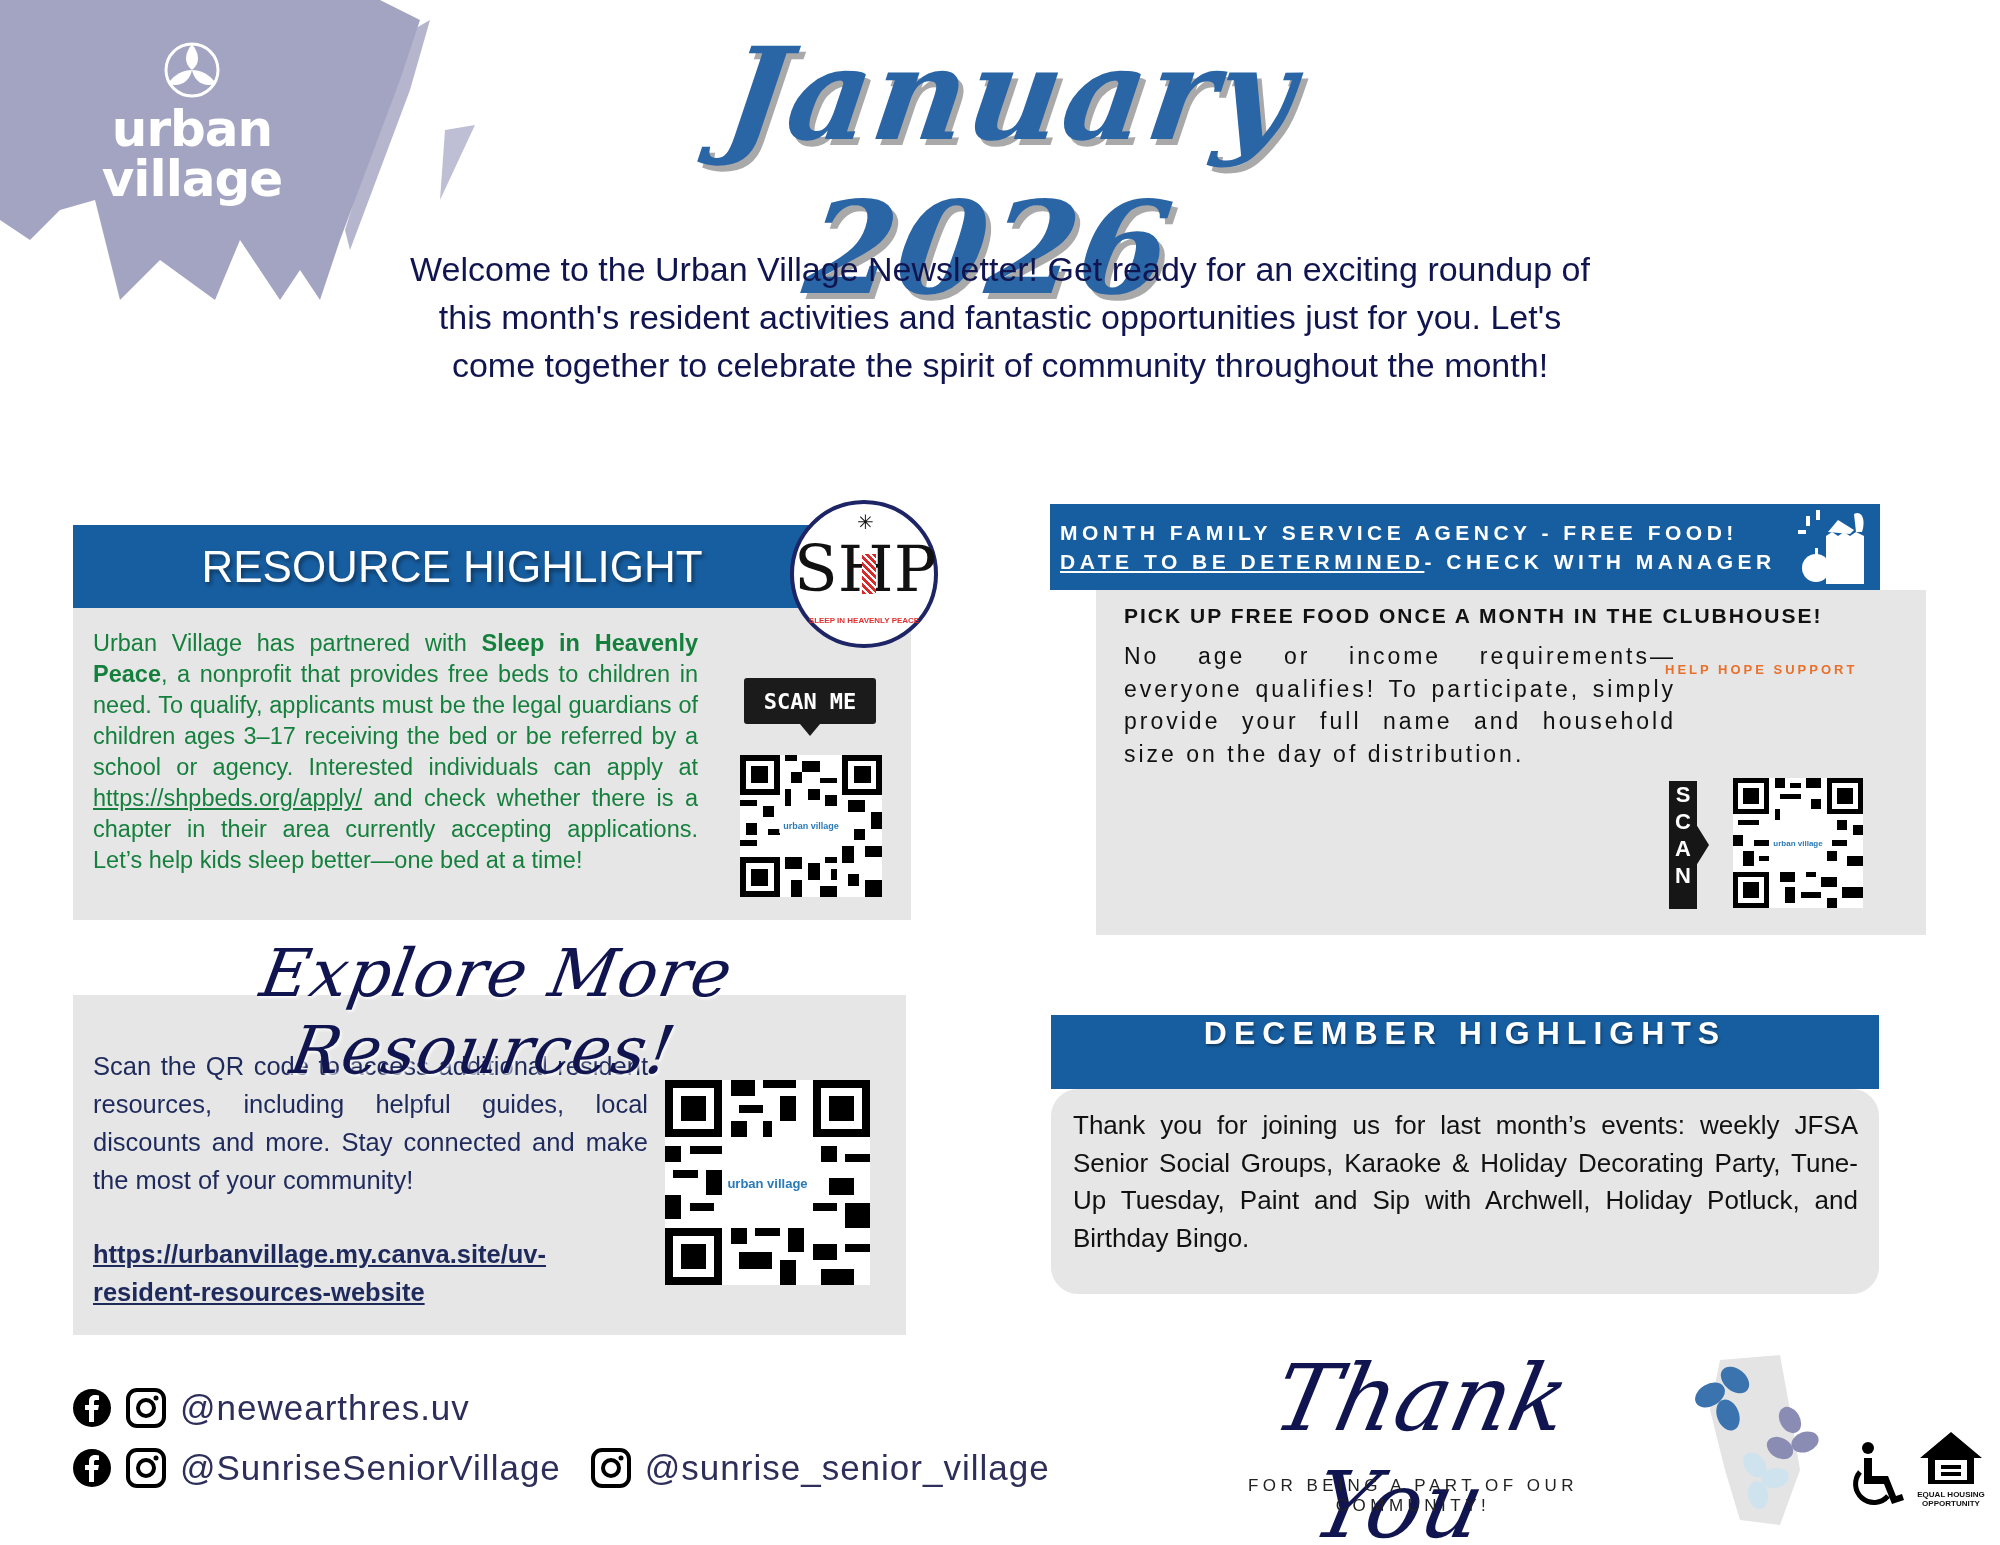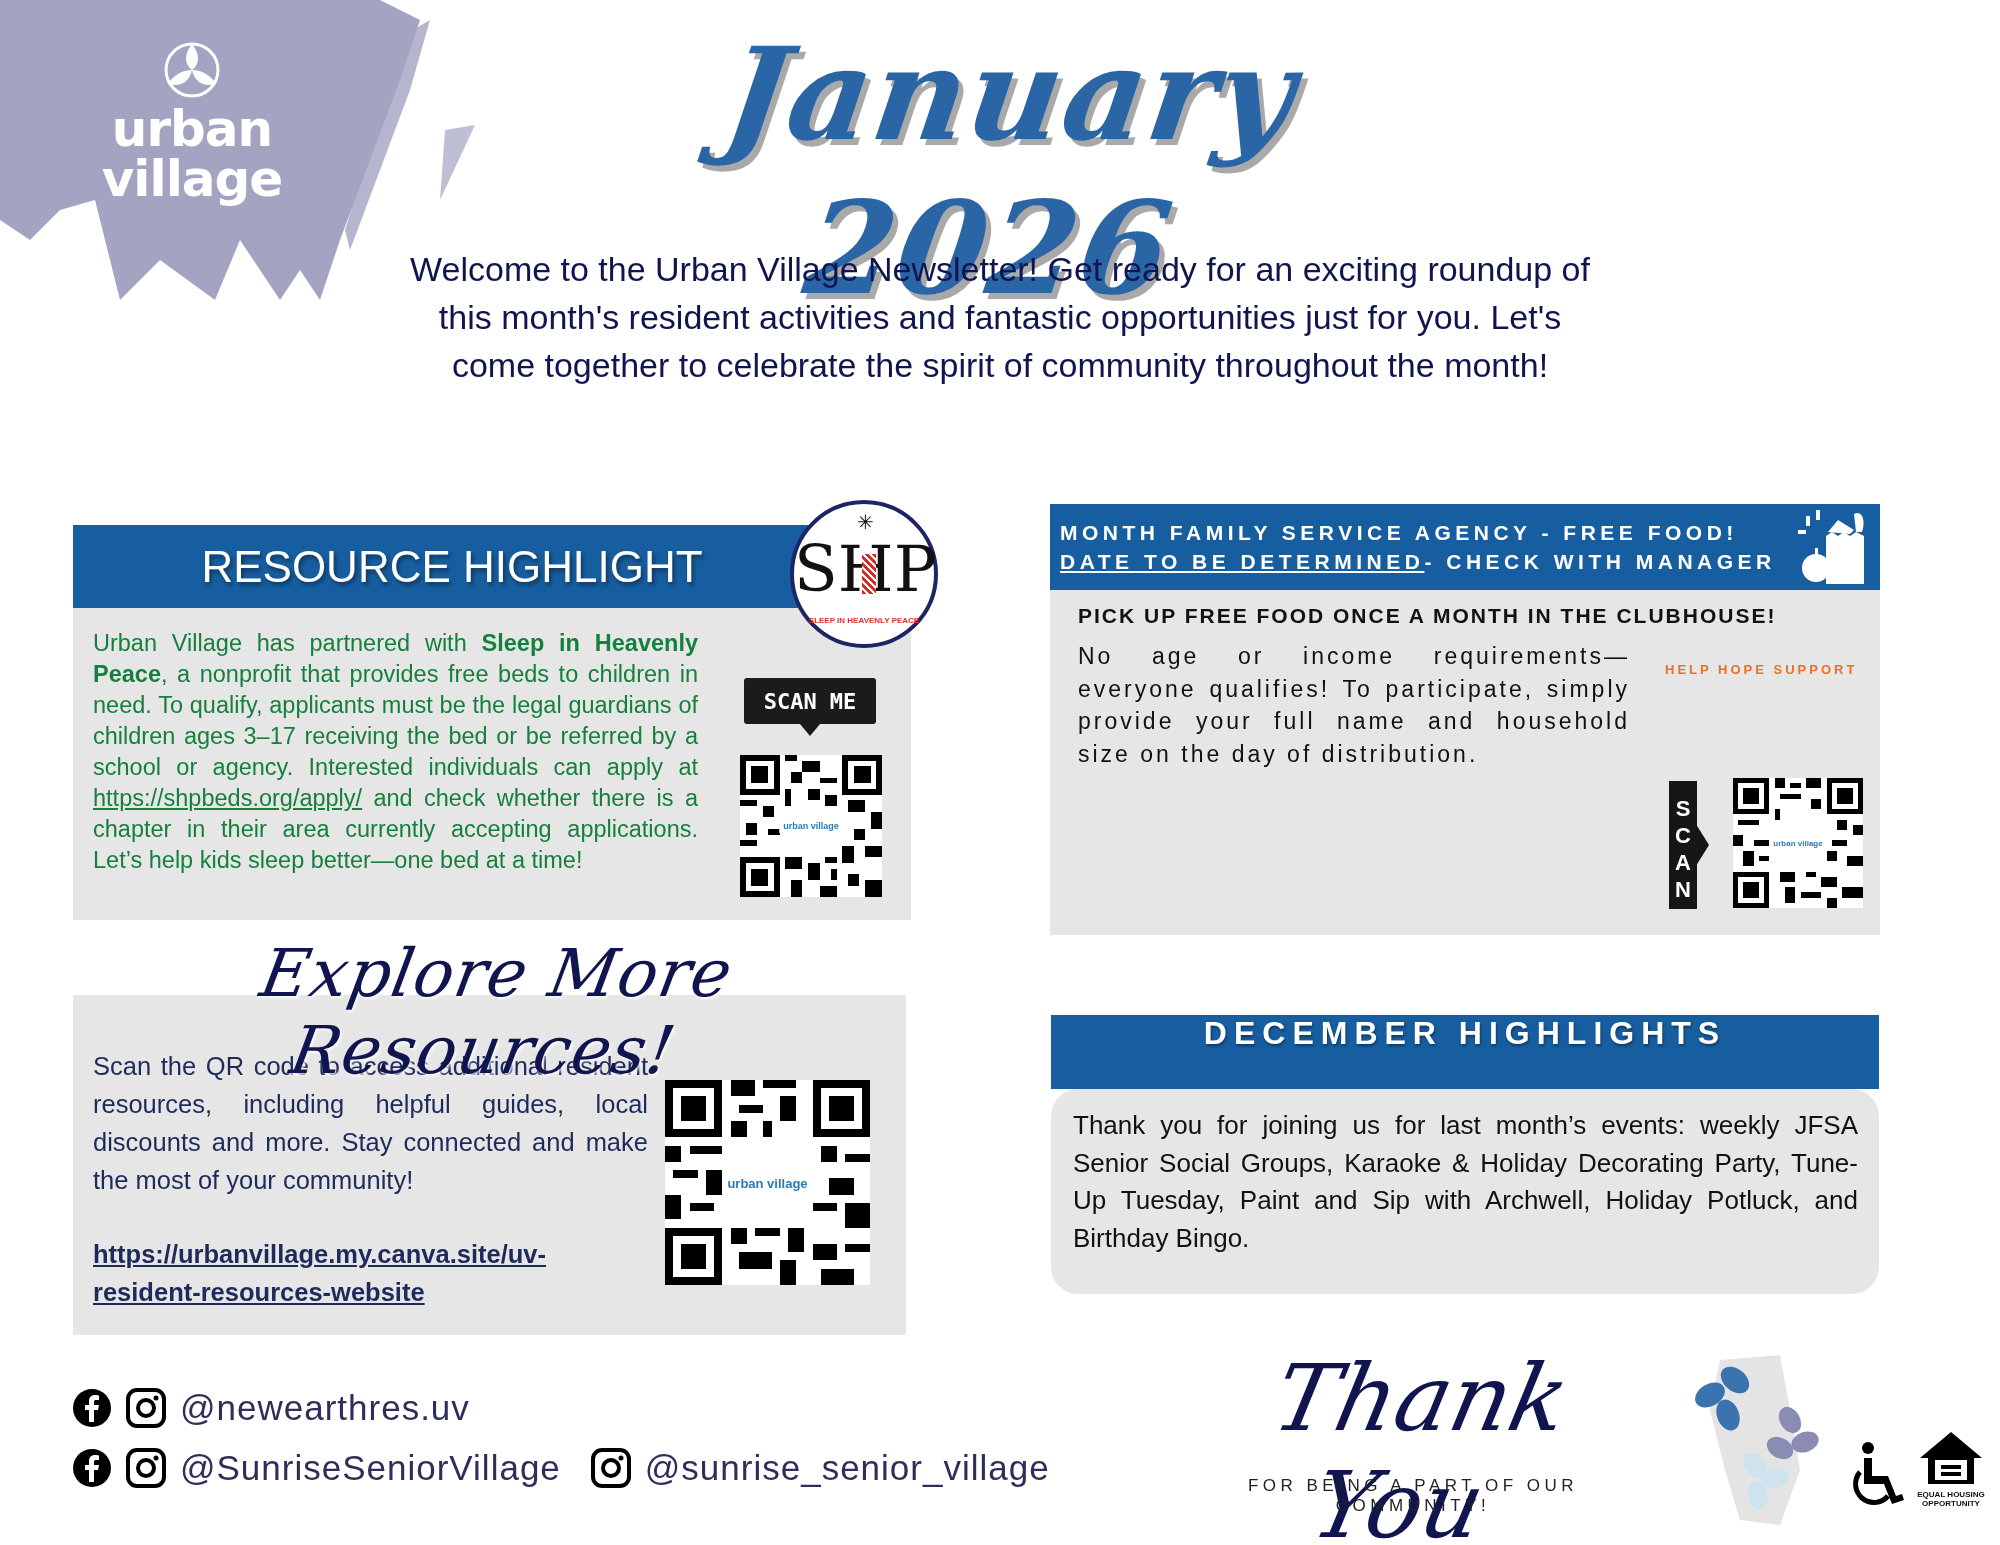--- a/index.html
+++ b/index.html
@@ -49,30 +49,30 @@
   .ex-text { position: absolute; left: 20px; top: 52px; width: 555px; font-size: 25.5px; line-height: 38px; text-align: justify; color: #1f2a5c; }
   .ex-link { position: absolute; left: 20px; top: 240px; width: 500px; font-size: 25.5px; line-height: 38px; font-weight: bold; color: #1f2a5c; text-decoration: underline; }
 
   
   .jf-head { position: absolute; left: 1050px; top: 504px; width: 830px; height: 86px; }
   .jf-line1, .jf-line2 { position: absolute; left: 10px; font-size: 21px; font-weight: bold; letter-spacing: 4.5px; color: #fff; }
   .jf-line1 { top: 17px; }
   .jf-line2 { top: 46px; }
   .jf-line2 u { text-decoration: underline; }
   .grocery-icon { position: absolute; right: 10px; top: 6px; width: 72px; height: 74px; }
-  .jf-body { position: absolute; left: 1050px; top: 590px; width: 830px; height: 345px; }
+  .jf-body { position: absolute; left: 1096px; top: 590px; width: 830px; height: 345px; }
   .jf-sub { position: absolute; left: 28px; top: 14px; font-size: 21px; font-weight: bold; letter-spacing: 2px; color: #111; }
   .jf-text { position: absolute; left: 28px; top: 50px; width: 552px; font-size: 23px; line-height: 32.5px; letter-spacing: 3px; text-align: justify; color: #111; }
   .jf-note { font-style: italic; }
   .jfsa-logo { position: absolute; left: 1665px; top: 660px; width: 200px; height: 110px; }
   .jfsa-letters { font-family: "DejaVu Sans", sans-serif; font-size: 92px; line-height: 90px; color: #1c6fbe; letter-spacing: -4px; }
   .jfsa-letters .s { color: #b0322a; font-style: italic; }
   .jfsa-tag { font-size: 13px; font-weight: bold; letter-spacing: 3px; color: #e8702a; margin-top: 2px; }
   .scan-v { position: absolute; left: 1669px; top: 781px; width: 40px; height: 128px; background: #161616; color: #fff;
-    font-weight: bold; font-size: 22px; line-height: 27px; text-align: center; padding-top: 14px;
+    font-weight: bold; font-size: 22px; line-height: 27px; text-align: center; 
     clip-path: polygon(0 0, 70% 0, 70% 35%, 100% 50%, 70% 65%, 70% 100%, 0 100%); }
 
   
   .dh-head { position: absolute; left: 1051px; top: 1015px; width: 828px; height: 74px; display: flex; align-items: flex-start; justify-content: center; }
   .dh-head span { font-size: 32px; font-weight: bold; letter-spacing: 7px; color: #fff; text-shadow: 1px 2px 3px rgba(0,0,0,0.4); }
   .dh-body { position: absolute; left: 1051px; top: 1089px; width: 828px; height: 205px; border-radius: 27px; }
   .dh-text { position: absolute; left: 22px; top: 18px; width: 785px; font-size: 26px; line-height: 37.5px; text-align: justify; color: #111; }
 
   
   .social { position: absolute; left: 72px; font-size: 35px; color: #2e2e5a; font-family: "Liberation Sans", sans-serif; font-weight: 300; letter-spacing: 1px; display: flex; align-items: center; }

